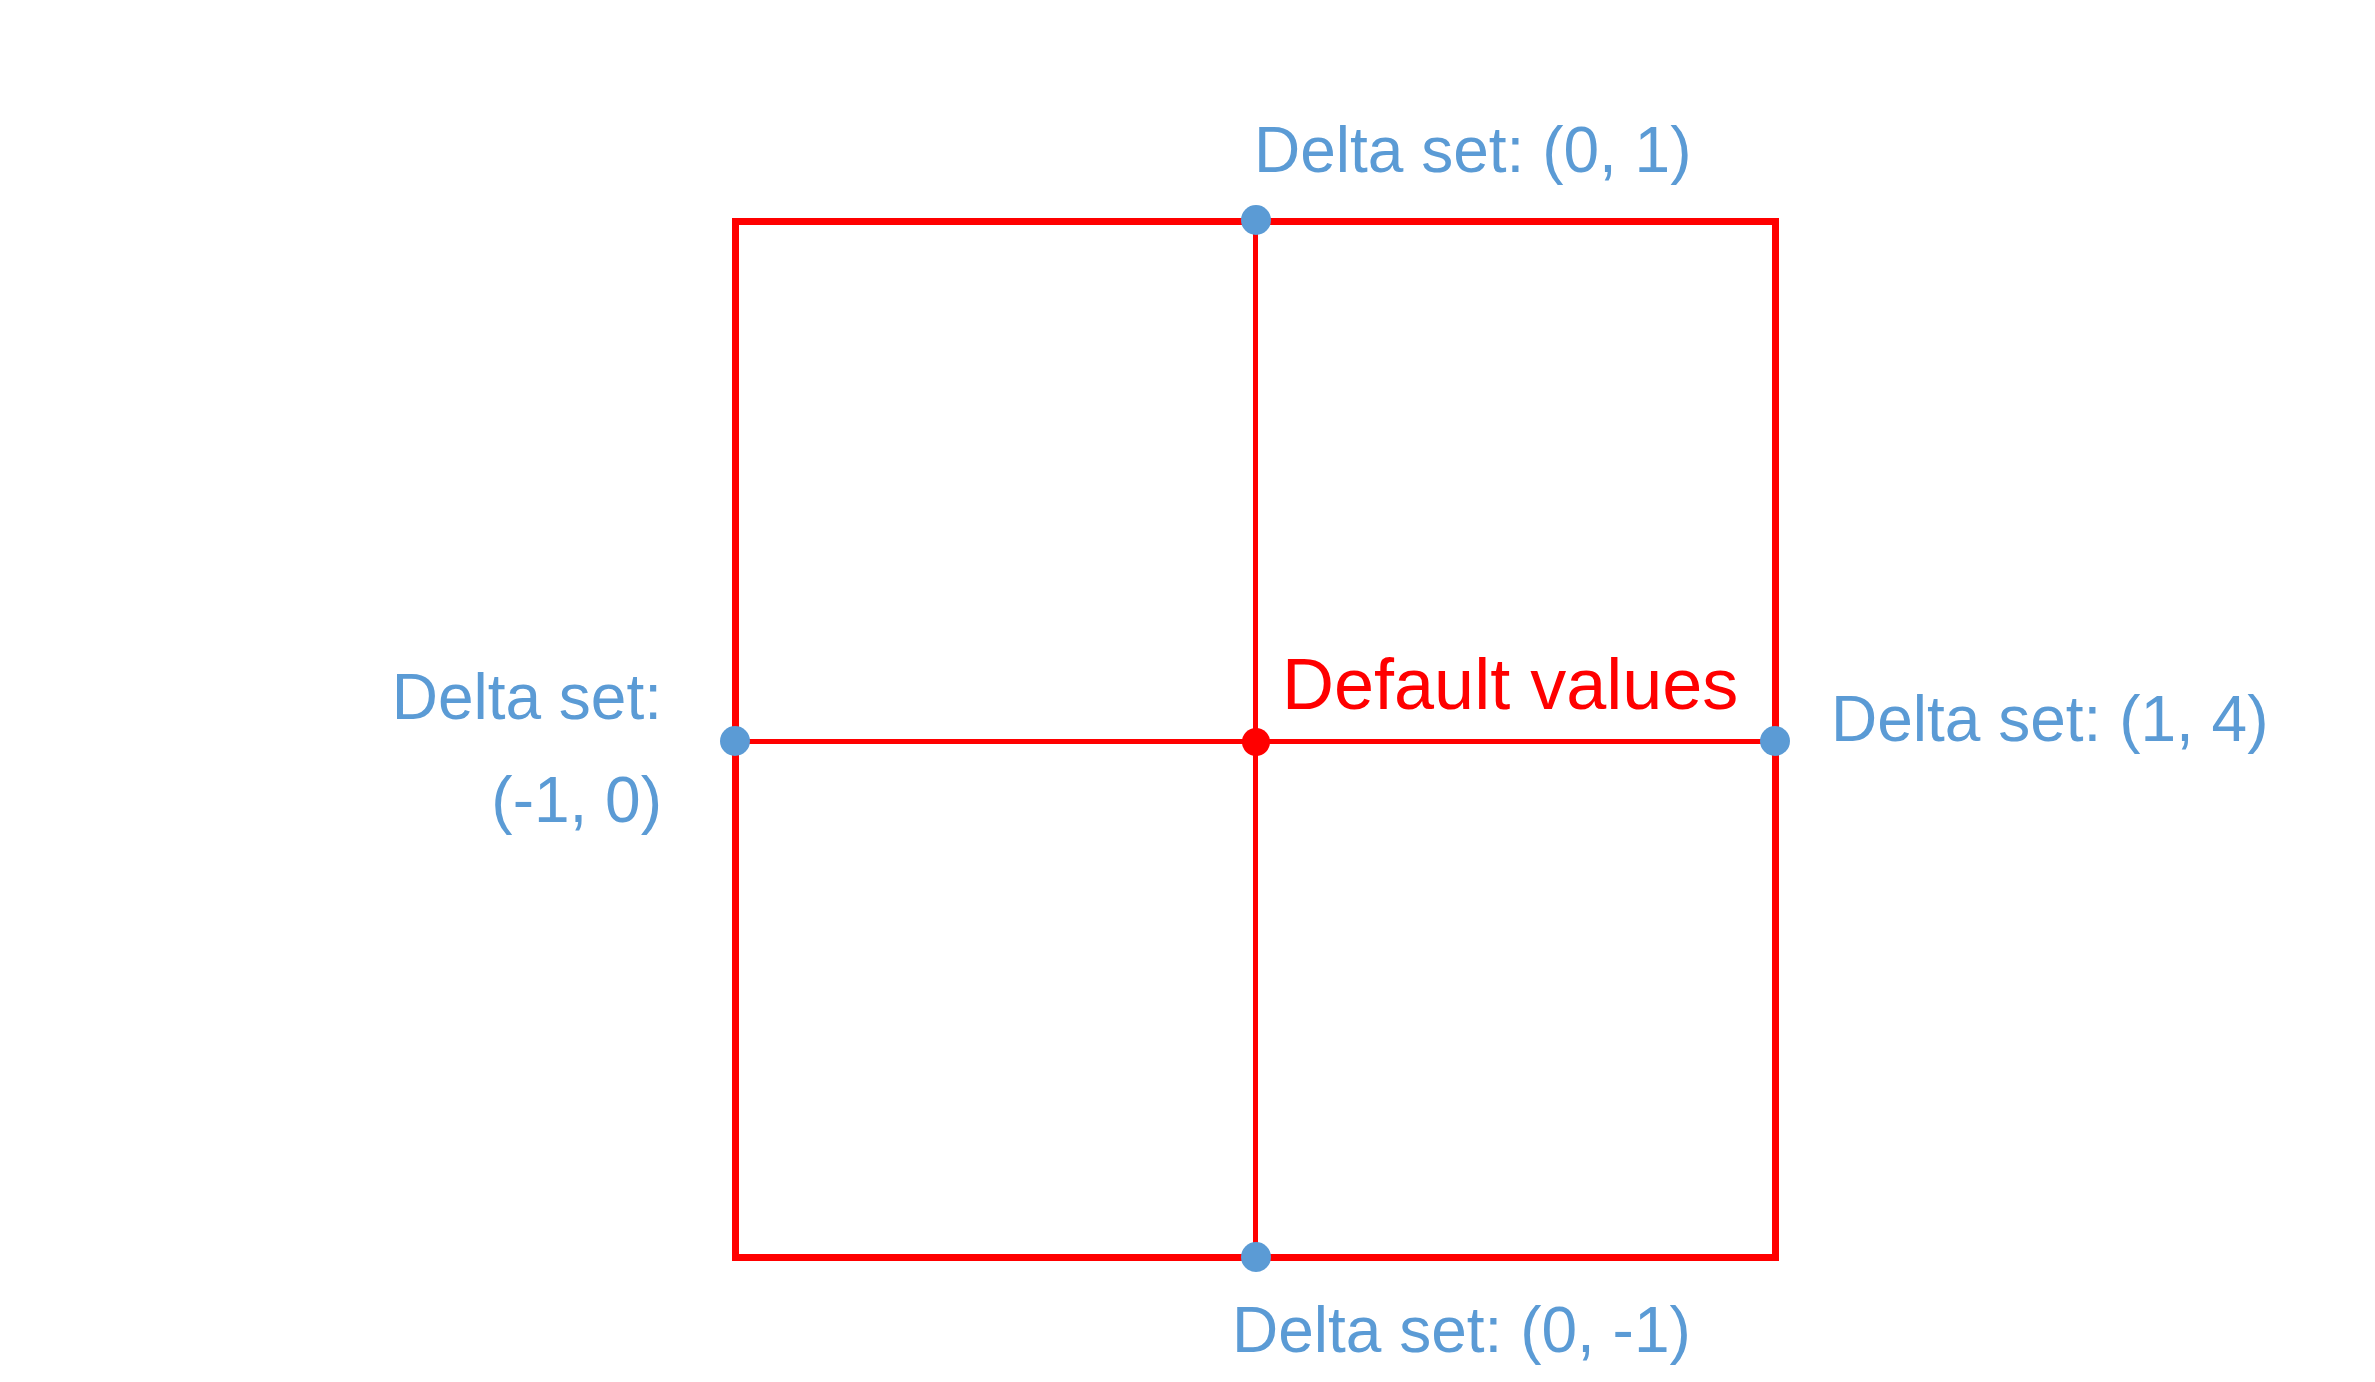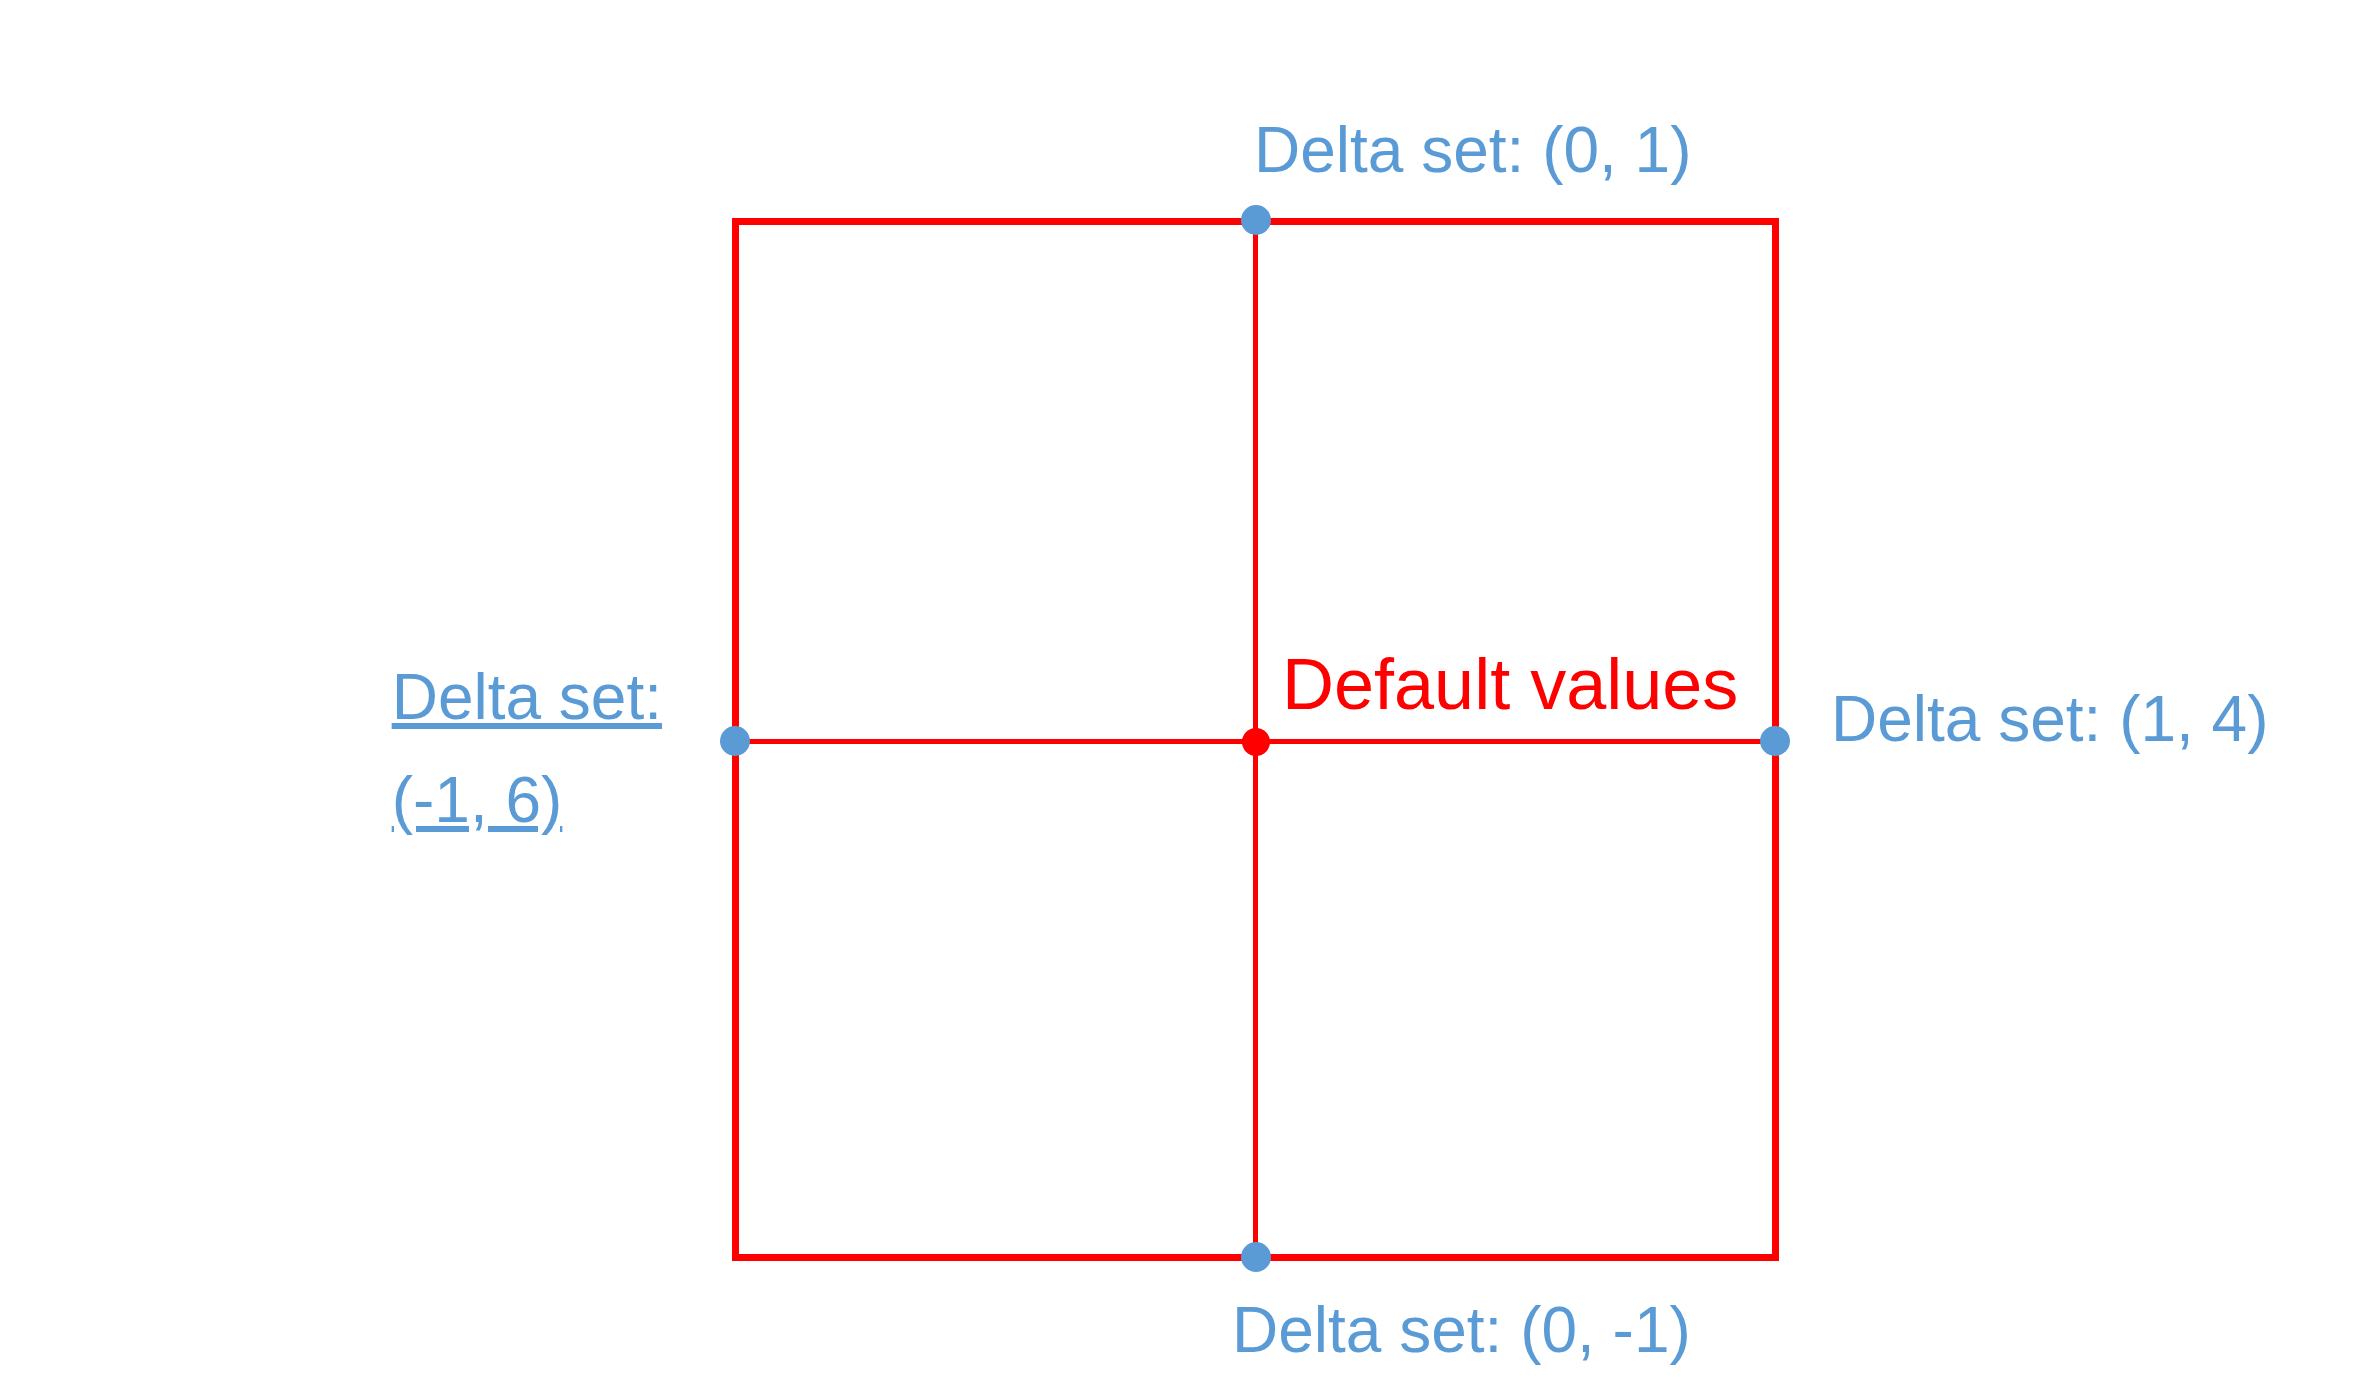--- a/index.html
+++ b/index.html
@@ -65,21 +65,21 @@
   .lbl {
     position: absolute;
     font-size: 64px;
     line-height: 1;
     color: var(--blue);
     white-space: nowrap;
   }
   .lbl-top    { left: 1190px; top: 54px; }
   .lbl-right  { left: 1767px; top: 623px; }
   .lbl-bottom { left: 1168px; top: 1234px; }
-  .lbl-left   { right: 1729px; top: 574px; text-align: left; line-height: 1.36; text-decoration: underline; }
+  .lbl-left   { right: 1729px; top: 574px; text-align: right; line-height: 1.36; }
   .lbl-center {
     left: 1218px;
     top: 584px;
     font-size: 72px;
     color: var(--red);
   }
 </style>
 </head>
 <body>
 
@@ -97,18 +97,18 @@
   <div class="dot dot-red dot-center"></div>
 
   <div class="lbl lbl-top">Delta set: (0, 1)</div>
 
   <div class="lbl lbl-right">Delta set: (1, 4)</div>
 
   <div class="lbl lbl-bottom">Delta set: (0, -1)</div>
 
   <div class="lbl lbl-left">
     <div>Delta set:</div>
-    <div>(-1, 6)</div>
+    <div>(-1, 0)</div>
   </div>
 
   <div class="lbl lbl-center">Default values</div>
 
 </div>
 
 </body></html>

